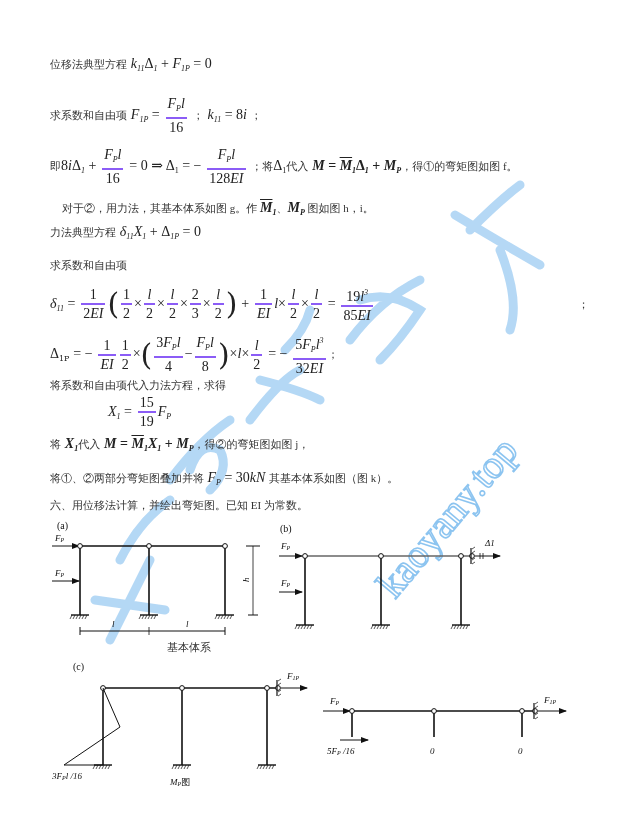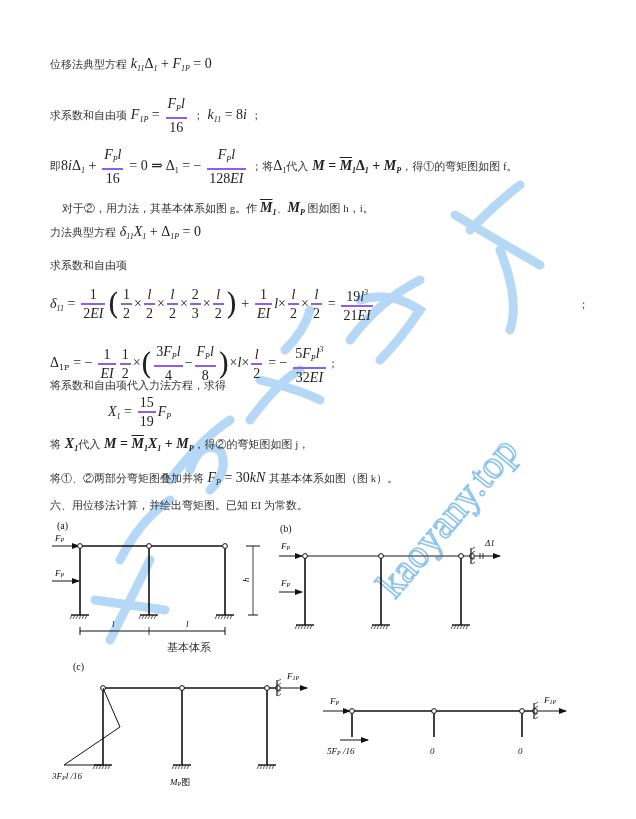--- a/index.html
+++ b/index.html
@@ -69,27 +69,27 @@
 <div class="line" style="top:257px;">
   <span class="cn">求系数和自由项</span>
 </div>
 
 <div class="line" style="top:284px;">
   <span class="m">δ<sub>11</sub> <span class="mr">=</span></span>
   <span class="frac m"><span class="n mr">1</span><span class="d"><span class="mr">2</span>EI</span></span><span class="paren">(</span><span class="frac mr"><span class="n">1</span><span class="d">2</span></span><span class="mr">×</span><span class="frac m"><span class="n">l</span><span class="d mr">2</span></span><span class="mr">×</span><span class="frac m"><span class="n">l</span><span class="d mr">2</span></span><span class="mr">×</span><span class="frac mr"><span class="n">2</span><span class="d">3</span></span><span class="mr">×</span><span class="frac m"><span class="n">l</span><span class="d mr">2</span></span><span class="paren">)</span>
   <span class="mr">+</span>
   <span class="frac m"><span class="n mr">1</span><span class="d">EI</span></span><span class="m">l</span><span class="mr">×</span><span class="frac m"><span class="n">l</span><span class="d mr">2</span></span><span class="mr">×</span><span class="frac m"><span class="n">l</span><span class="d mr">2</span></span>
   <span class="mr">=</span>
-  <span class="frac m"><span class="n"><span class="mr">19</span>l<sup>3</sup></span><span class="d"><span class="mr">21</span>EI</span></span>
+  <span class="frac m"><span class="n"><span class="mr">19</span>l<sup>3</sup></span><span class="d"><span class="mr">85</span>EI</span></span>
 </div>
 <div class="line" style="top:296px; left:578px;">
   <span class="cn">；</span>
 </div>
 
-<div class="line" style="top:341px;">
+<div class="line" style="top:332px;">
   <span class="mr">Δ</span><sub>1P</sub> <span class="mr">= −</span>
   <span class="frac m"><span class="n mr">1</span><span class="d">EI</span></span><span class="frac mr"><span class="n">1</span><span class="d">2</span></span><span class="mr">×</span><span class="paren">(</span><span class="frac m"><span class="n"><span class="mr">3</span>F<sub>P</sub>l</span><span class="d mr">4</span></span><span class="mr">−</span><span class="frac m"><span class="n">F<sub>P</sub>l</span><span class="d mr">8</span></span><span class="paren">)</span><span class="mr">×</span><span class="m">l</span><span class="mr">×</span><span class="frac m"><span class="n">l</span><span class="d mr">2</span></span>
   <span class="mr">= −</span>
   <span class="frac m"><span class="n"><span class="mr">5</span>F<sub>P</sub>l<sup>3</sup></span><span class="d"><span class="mr">32</span>EI</span></span><span class="cn">；</span>
 </div>
 
 <div class="line" style="top:377px;">
   <span class="cn">将系数和自由项代入力法方程，求得</span>
 </div>
 

